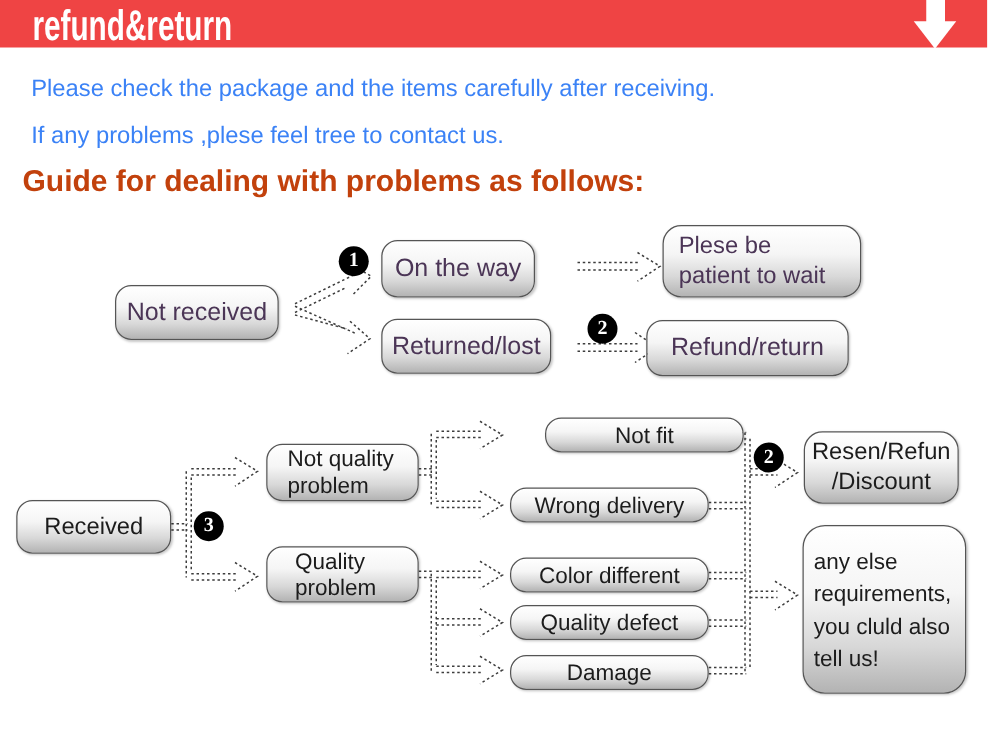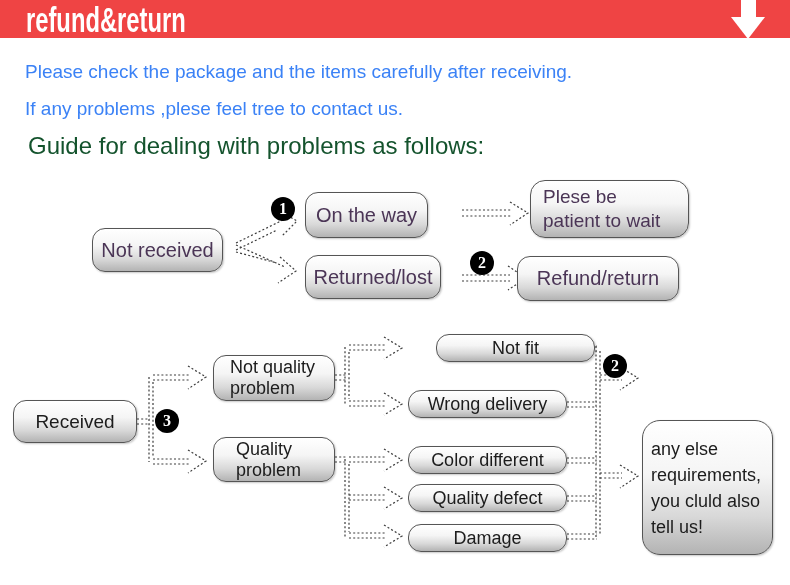--- a/index.html
+++ b/index.html
@@ -11,21 +11,21 @@
   .banner-title{position:absolute;left:26px;top:1px;color:#fff;font-weight:bold;font-size:33px;
     letter-spacing:0;transform:scale(.72,1.04);transform-origin:0 0;white-space:nowrap;}
   .banner-arrow{position:absolute;left:731px;top:0;width:34px;height:40px;}
   .banner-arrow .shaft{position:absolute;left:10px;top:0;width:15px;height:18px;background:#fff;}
   .banner-arrow .head{position:absolute;left:0;top:17px;width:0;height:0;
     border-left:17px solid transparent;border-right:17px solid transparent;border-top:22px solid #fff;}
 
   
   .intro-line{position:absolute;left:25px;color:#3b82f6;font-size:19px;white-space:nowrap;}
   .intro-1{top:61px;} .intro-2{top:98px;}
-  .guide-heading{position:absolute;left:28px;top:132px;color:#14532d;font-size:24px;font-weight:normal;white-space:nowrap;}
+  .guide-heading{position:absolute;left:18px;top:132px;color:#c2410c;font-size:24px;font-weight:bold;white-space:nowrap;}
 
   
   .connectors{position:absolute;left:0;top:0;width:790px;height:585px;pointer-events:none;}
 
   
   .gbox{position:absolute;box-sizing:border-box;border:1.6px solid #555;border-radius:13px;
     background:linear-gradient(180deg,#ffffff 0%,#f5f5f5 40%,#d8d8d8 72%,#b3b3b3 100%);
     box-shadow:1px 1px 2px rgba(0,0,0,.22), inset 0 1px 0 rgba(255,255,255,.7);
     display:flex;flex-direction:column;align-items:center;justify-content:center;
     color:#1c1c1c;font-size:18px;line-height:21px;white-space:nowrap;}
@@ -200,20 +200,24 @@
   </div>
   <div class="gbox nb-defect">
     <span>Quality defect</span>
   </div>
   <div class="gbox nb-damage">
     <span>Damage</span>
   </div>
   <div class="badge badge-2b">
     <span>2</span>
   </div>
+  <div class="gbox nb-resen">
+    <span>Resen/Refun</span>
+    <span>/Discount</span>
+  </div>
   <div class="gbox left nb-ifyou">
     <span>any else</span>
     <span>requirements,</span>
     <span>you cluld also</span>
     <span>tell us!</span>
   </div>
 
 </div>
 
 </body></html>

